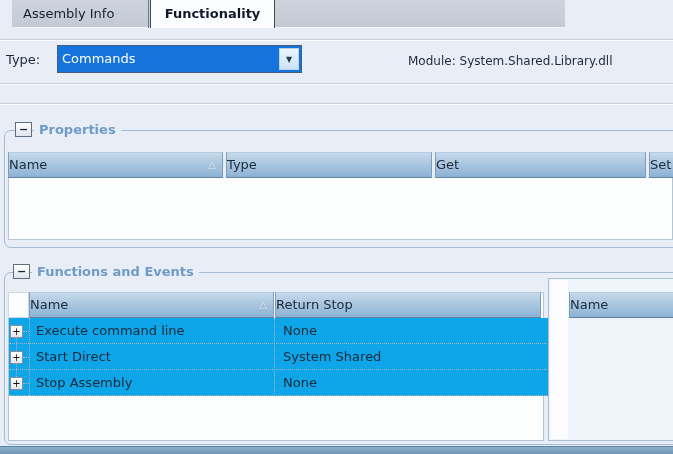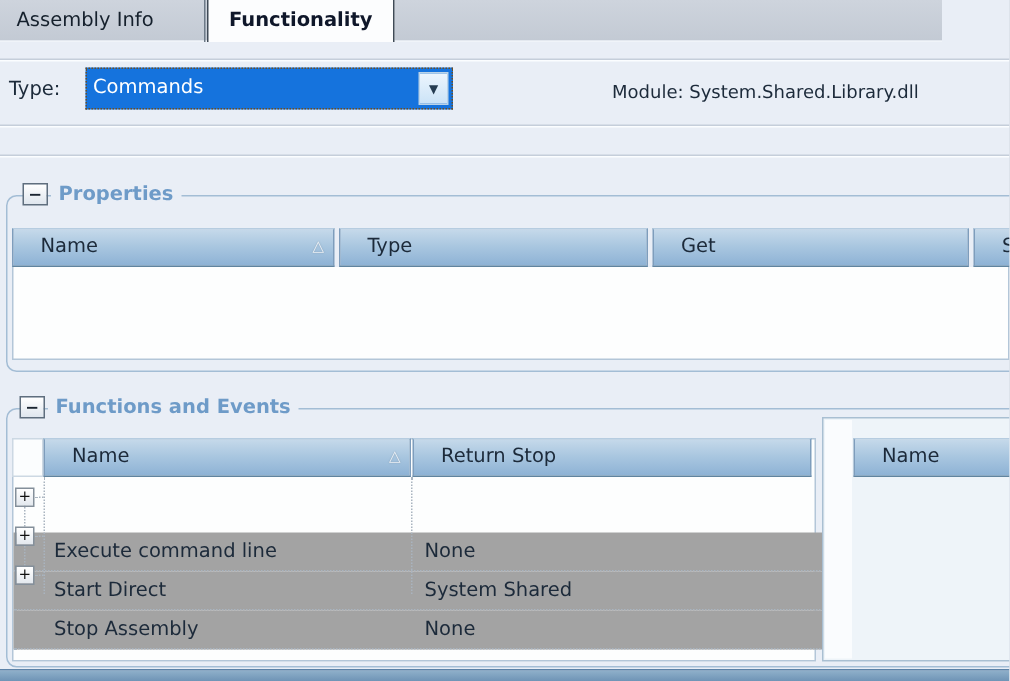--- a/index.html
+++ b/index.html
@@ -5,21 +5,21 @@
   * { margin:0; padding:0; box-sizing:border-box; }
   html,body { background:#d4dae2; }
   .canvas {
     position:relative; width:673px; height:454px; overflow:hidden;
     background:#e9eef6; font-family:"DejaVu Sans","Liberation Sans",sans-serif;
     font-size:13px; color:#1c2a3a; cursor:default;
   }
   .abs { position:absolute; }
 
   
-  .tabstrip { left:0; top:0; width:628px; height:28px;
+  .tabstrip { left:12px; top:0; width:553px; height:28px;
     background:linear-gradient(180deg,#ced4dd 0%,#c3cad4 100%);
     border-bottom:1px solid #f0f4f9; }
   .tab-inactive { left:0; top:0; width:137px; height:28px; line-height:27px;
     padding-left:11px; color:#15202c; border-right:1px solid #6d7a88; }
   .tab-active { left:138px; top:0; width:125px; height:28px; line-height:27px;
     text-align:center; font-weight:bold; color:#0f172a;
     background:#fcfdfe; border-left:1px solid #3f4a56; border-right:1px solid #3f4a56; }
 
   .groove { height:2px; border-top:1px solid #c5ceda; border-bottom:1px solid #fbfdff; }
   .g1 { left:0; top:39px; width:673px; }
@@ -43,34 +43,34 @@
   .groupbox { border:1px solid #a3bdd5; border-radius:7px 0 0 7px; background:transparent; }
   .gb-props { left:4px; top:130px; width:680px; height:118px; }
   .gb-func  { left:4px; top:272px; width:680px; height:173px; }
   .collapse-btn { width:17px; height:15px; line-height:13px; text-align:center;
     background:linear-gradient(180deg,#ffffff 0%,#dfe6ee 100%);
     border:1px solid #5f6e7e; font-size:11px; font-weight:bold; color:#1a2430; }
   .group-title { height:16px; line-height:15px; font-weight:bold; color:#6e9bc8;
     background:#e9eef6; padding:0 5px; white-space:nowrap; }
 
   
-  .hcell { height:26px; line-height:24px; padding-left:18px; overflow:hidden;
+  .hcell { height:26px; line-height:24px; padding-left:0; overflow:hidden;
     white-space:nowrap; color:#1c2a3a;
     background:linear-gradient(180deg,#c5d9ea 0%,#aac7e0 45%,#8db2d5 100%);
     border:1px solid #7e9dbc; border-top-color:#b6cce0; border-bottom-color:#60849f; }
   .hgutter { height:26px; background:#fbfdfe; border:1px solid #ccd8e3; }
   .sort-tri { float:right; margin-right:6px; font-size:10px; color:#edf2f7;
     text-shadow:0 0 1px #7b93aa; line-height:24px; }
 
   
   .tbody { background:#fdfefe; border:1px solid #b3c6d8; }
   .props-body { left:8px; top:178px; width:665px; height:62px; border-top:none; }
   .func-table { left:8px; top:292px; width:536px; height:149px; }
   .frow { left:9px; width:542px; height:26px; line-height:25px;
-    border-bottom:1px dotted #a9b4bf; background:#a3a3a3;margin-top:37px; }
+    border-bottom:1px dotted #a9b4bf; background:#0ea5e9; }
   .frow .cell-name { position:absolute; left:27px; top:0; width:244px; padding-left:0;
     overflow:hidden; white-space:nowrap; }
   .frow .cell-rt { position:absolute; left:274px; top:0; width:255px;
     overflow:hidden; white-space:nowrap; }
   .expander { width:13px; height:13px; line-height:11px; text-align:center;
     background:linear-gradient(180deg,#ffffff 0%,#e3e8ee 100%);
     border:1px solid #848f9a; font-size:10px; color:#111; }
   .dotv { border-left:1px dotted #a9b4bf; width:1px; }
   .doth { border-top:1px dotted #a9b4bf; height:1px; }
 

